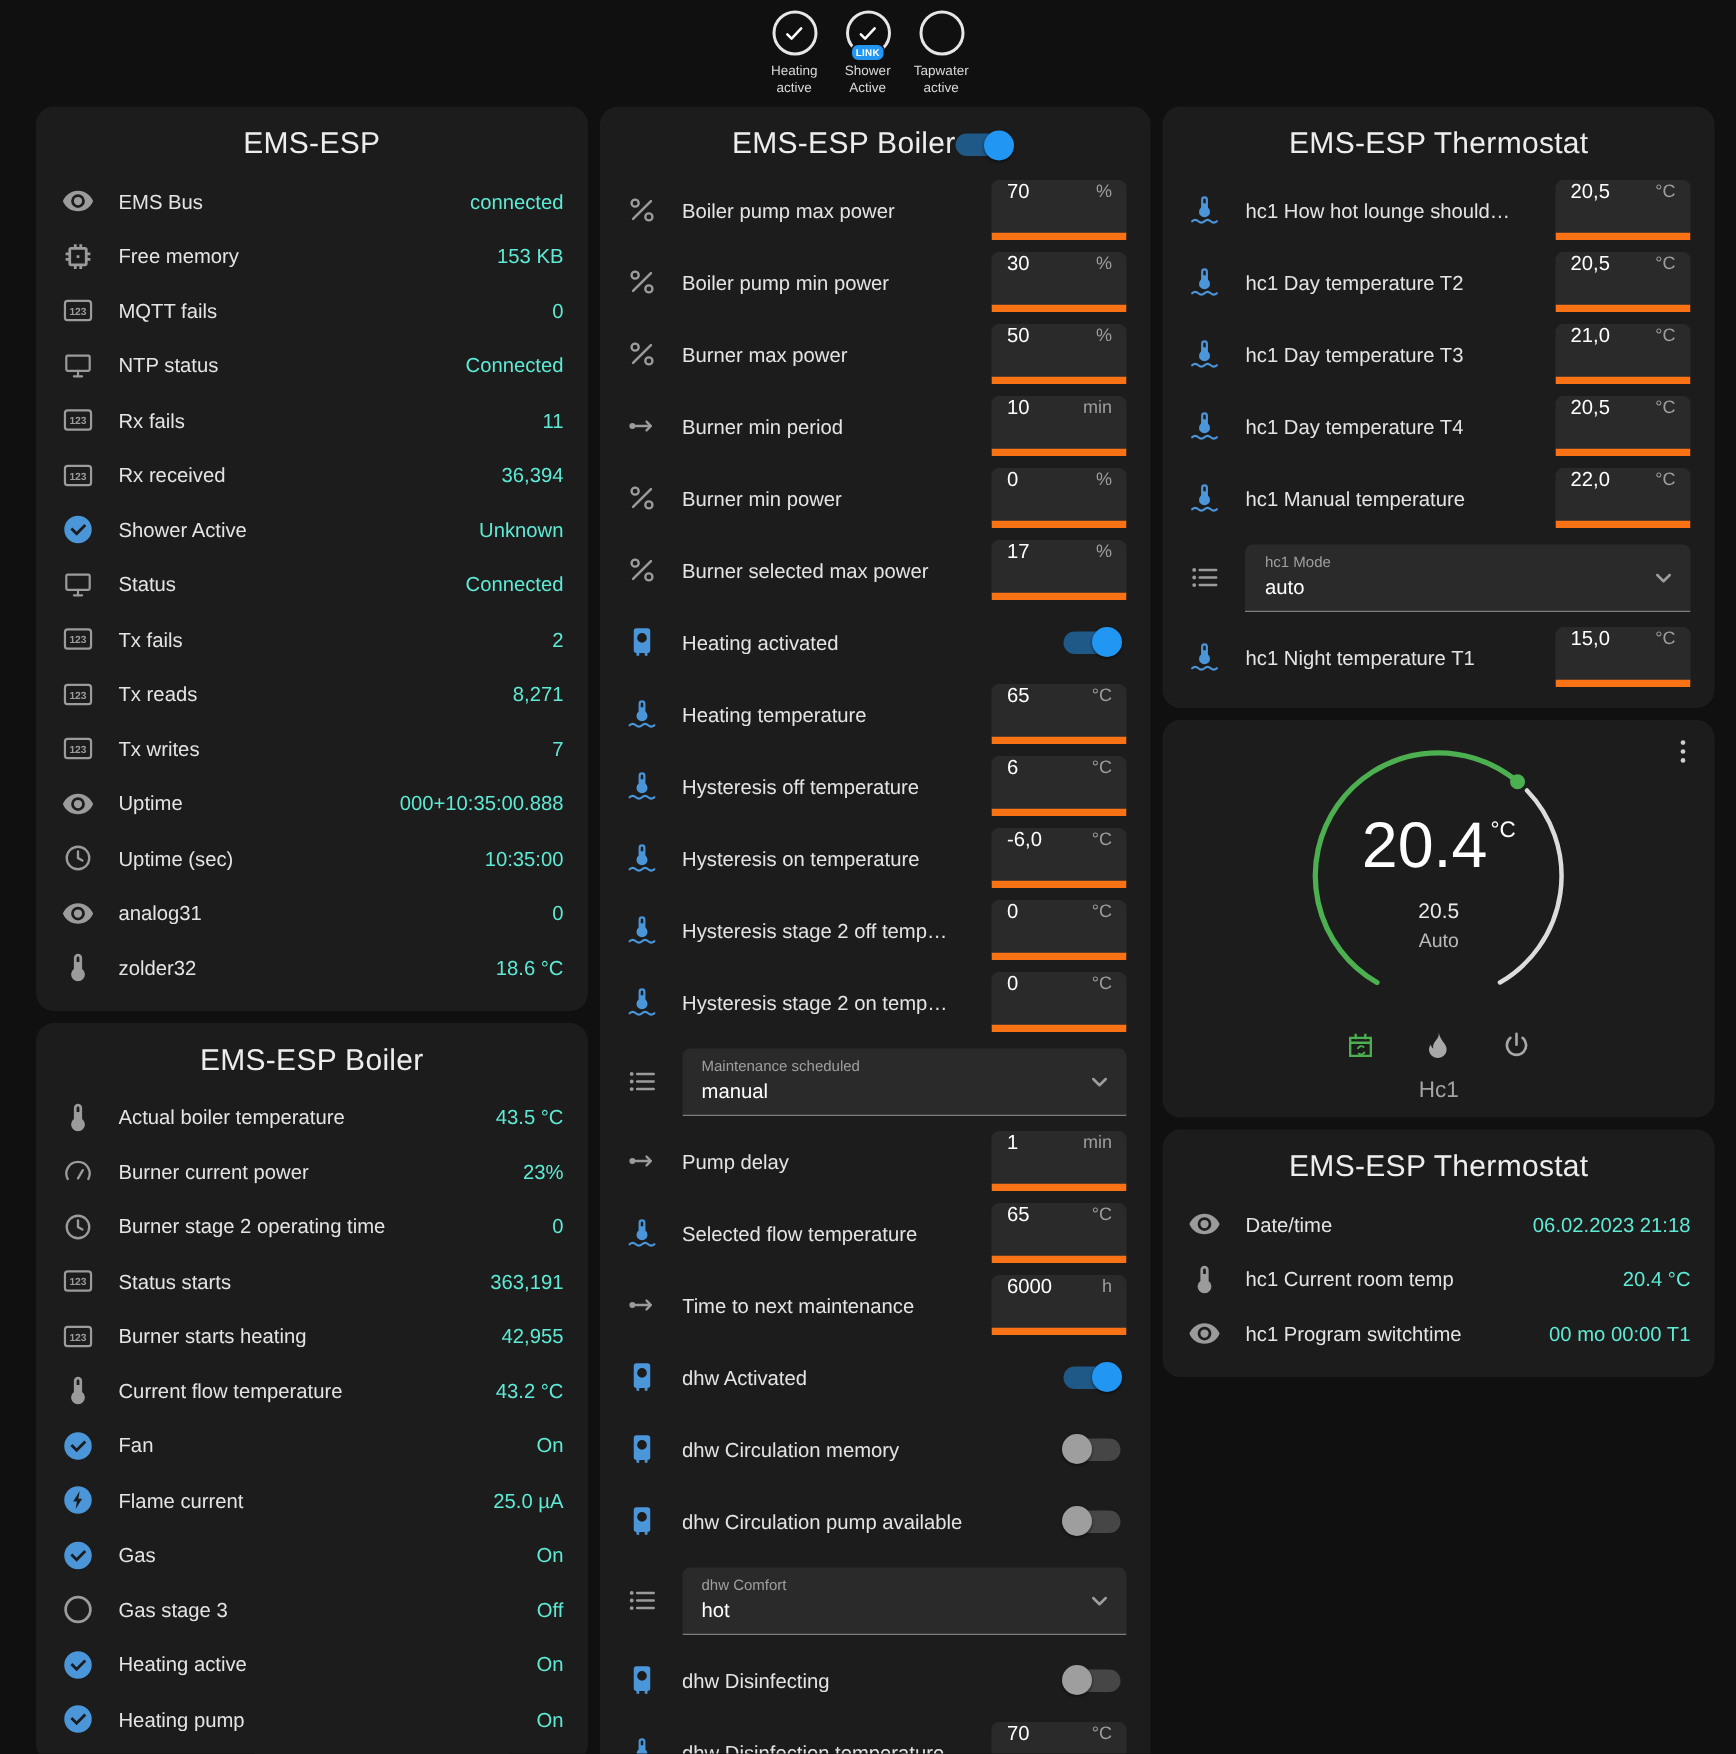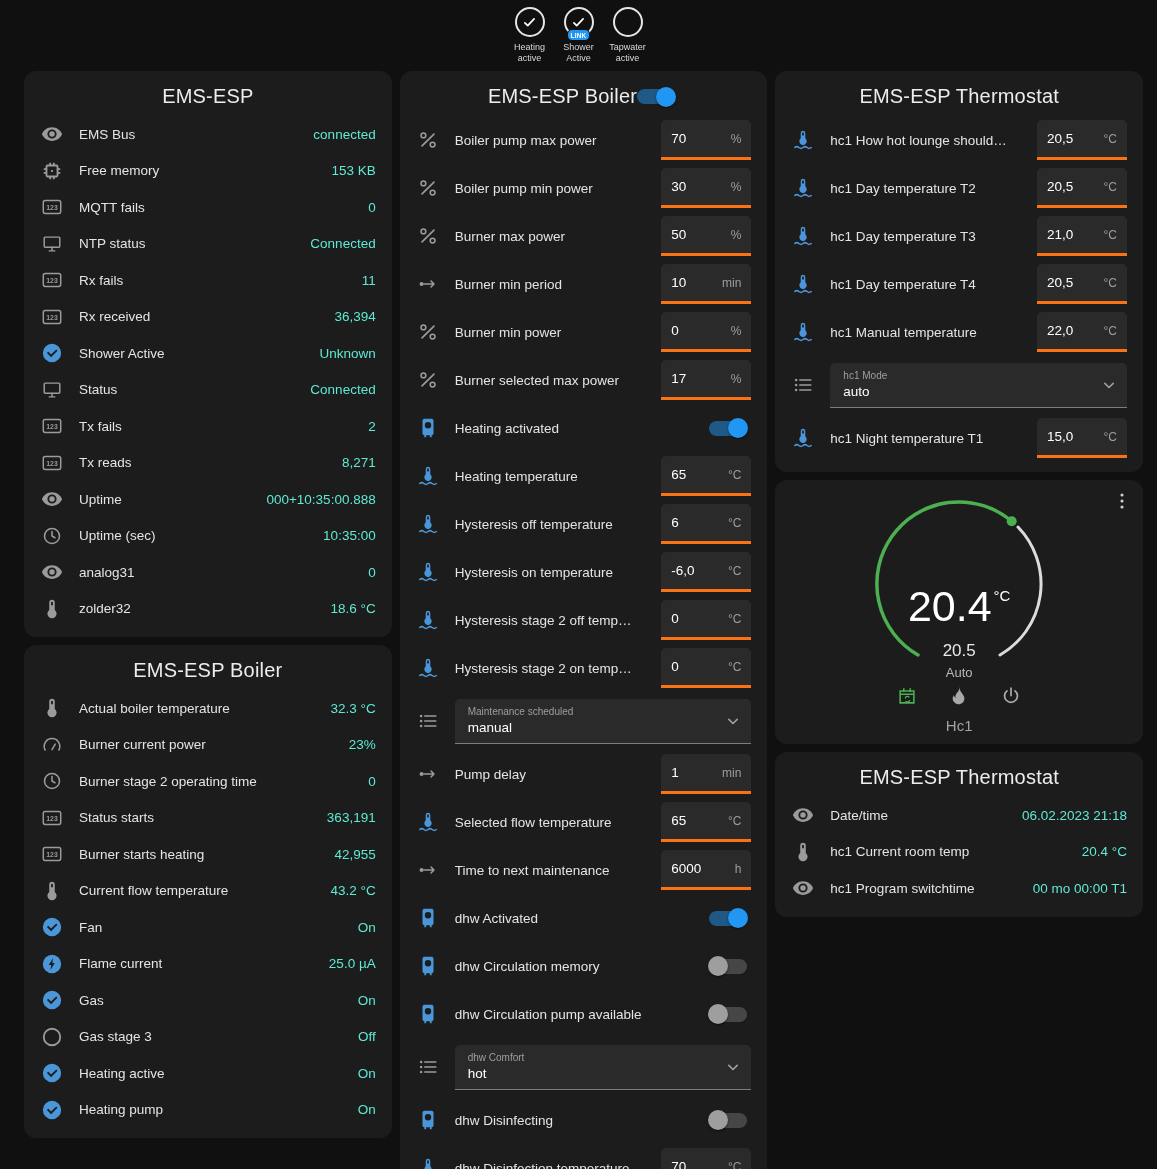--- a/index.html
+++ b/index.html
@@ -27,46 +27,46 @@
   .row.sensor{height:36.5px}
   .row.control{min-height:48px}
   .row.select-row{min-height:58px}
   .icon{width:24px;height:24px;flex:none;display:flex;align-items:center;justify-content:center}
   .icon svg{width:22px;height:22px;display:block}
   .ic-gray{color:var(--icon-gray,#9b9b9b)}
   .ic-blue{color:var(--icon-blue,#4a96d9)}
   .name{flex:1;font-size:13.5px;color:#e4e4e4;white-space:nowrap;overflow:hidden;text-overflow:ellipsis}
   .state{font-size:13.5px;color:#5eead4;white-space:nowrap}
   
-  .numbox{flex:none;width:90px;height:40px;background:var(--input-bg,#2a2a2a);border-radius:5px 5px 0 0;border-bottom:3px solid #f97316;display:flex;align-items:center;justify-content:space-between;padding:0 10px;cursor:text}
+  .numbox{flex:none;width:90px;height:40px;background:var(--input-bg,#2a2a2a);border-radius:5px 5px 0 0;border-bottom:5px solid #f97316;display:flex;justify-content:space-between;padding:0 10px;cursor:text}
   .numbox .val{font-size:13.5px;color:#fff;white-space:nowrap}
   .numbox .unit{font-size:12px;color:#9e9e9e;margin-left:6px;white-space:nowrap}
   
   .switch{flex:none;width:38px;height:15px;border-radius:8px;position:relative;margin-right:4px;cursor:pointer}
   .switch .thumb{position:absolute;top:-2.5px;width:20px;height:20px;border-radius:50%;box-shadow:0 1px 2px rgba(0,0,0,.55)}
   .switch.on{background:var(--toggle-track-on,#1e5987)}
   .switch.on .thumb{right:-1px;background:var(--accent-blue,#2196f3)}
   .switch.off{background:var(--toggle-track-off,#464646)}
   .switch.off .thumb{left:-1px;background:var(--toggle-thumb-off,#9e9e9e)}
   
   .selbox{flex:1;min-width:0;background:var(--input-bg,#2a2a2a);border-radius:5px 5px 0 0;border-bottom:1px solid #7d7d7d;padding:7px 34px 8px 13px;position:relative;cursor:pointer}
   .selbox .sel-label{font-size:10px;color:#9f9f9f}
   .selbox .sel-value{font-size:13.5px;color:#fff;margin-top:3px}
   .selbox .caret{position:absolute;right:8px;top:50%;transform:translateY(-50%);color:#9e9e9e;width:20px;height:20px}
   .selbox .caret svg{width:20px;height:20px}
   
   .gauge-card{position:relative;padding-top:8px}
   .menu-dots{position:absolute;top:10px;right:8px;width:24px;height:24px;color:#cfcfcf;cursor:pointer}
   .menu-dots svg{width:22px;height:22px}
   .dial-wrap{position:relative;width:180px;margin:6px auto 0}
-  .dial-center{position:absolute;inset:0;display:flex;flex-direction:column;align-items:center;justify-content:flex-end;text-align:center;transform:translateY(2px)}
+  .dial-center{position:absolute;inset:0;display:flex;flex-direction:column;align-items:center;justify-content:center;text-align:center;transform:translateY(2px)}
   .cur-temp{display:flex;align-items:flex-start;line-height:1;color:#fff}
   .cur-temp .cur-val{font-size:43px;font-weight:400}
   .cur-temp .cur-unit{font-size:15px;margin:3px 0 0 2px}
-  .target-temp{font-size:17px;margin-top:13px;color:#e8e8e8}
+  .target-temp{font-size:14px;margin-top:13px;color:#e8e8e8}
   .hvac-mode{font-size:13px;margin-top:4px;color:#b9b9b9}
   .mode-icons{display:flex;justify-content:center;gap:28px;margin-top:6px}
   .mode-icons .icon{cursor:pointer}
   .mi-green{color:var(--green,#4caf50)}
   .mi-gray{color:#a8a8a8}
   .gauge-name{text-align:center;font-size:15px;margin-top:9px;color:#a3a3a3}
 </style>
 </head>
 <body>
 
@@ -196,20 +196,30 @@
                 <rect x="2.5" y="5" width="19" height="14" rx="2" fill="none" stroke="currentColor" stroke-width="1.6"></rect>
                 <text x="12" y="15.2" font-size="7.5" text-anchor="middle" fill="currentColor" font-weight="bold" font-family="sans-serif">123</text>
               </svg>
             </span>
             <span class="name">Tx reads</span>
             <span class="state">8,271</span>
           </div>
           <div class="row sensor">
             <span class="icon ic-gray">
               <svg viewBox="0 0 24 24">
+                <rect x="2.5" y="5" width="19" height="14" rx="2" fill="none" stroke="currentColor" stroke-width="1.6"></rect>
+                <text x="12" y="15.2" font-size="7.5" text-anchor="middle" fill="currentColor" font-weight="bold" font-family="sans-serif">123</text>
+              </svg>
+            </span>
+            <span class="name">Tx writes</span>
+            <span class="state">7</span>
+          </div>
+          <div class="row sensor">
+            <span class="icon ic-gray">
+              <svg viewBox="0 0 24 24">
                 <path fill="currentColor" d="M12,9A3,3 0 0,0 9,12A3,3 0 0,0 12,15A3,3 0 0,0 15,12A3,3 0 0,0 12,9M12,17A5,5 0 0,1 7,12A5,5 0 0,1 12,7A5,5 0 0,1 17,12A5,5 0 0,1 12,17M12,4.5C7,4.5 2.73,7.61 1,12C2.73,16.39 7,19.5 12,19.5C17,19.5 21.27,16.39 23,12C21.27,7.61 17,4.5 12,4.5Z"></path>
               </svg>
             </span>
             <span class="name">Uptime</span>
             <span class="state">000+10:35:00.888</span>
           </div>
           <div class="row sensor">
             <span class="icon ic-gray">
               <svg viewBox="0 0 24 24">
                 <circle cx="12" cy="12" r="8.2" fill="none" stroke="currentColor" stroke-width="1.7"></circle>
@@ -244,21 +254,21 @@
           <span class="card-title">EMS-ESP Boiler</span>
         </div>
       <div class="rows" id="rows-boiler-sensors">
           <div class="row sensor">
             <span class="icon ic-gray">
               <svg viewBox="0 0 24 24">
                 <path fill="currentColor" d="M15 13V5A3 3 0 0 0 9 5V13A5 5 0 1 0 15 13M12 4A1 1 0 0 1 13 5V8H11V5A1 1 0 0 1 12 4Z"></path>
               </svg>
             </span>
             <span class="name">Actual boiler temperature</span>
-            <span class="state">32.3 °C</span>
+            <span class="state">43.5 °C</span>
           </div>
           <div class="row sensor">
             <span class="icon ic-gray">
               <svg viewBox="0 0 24 24">
                 <path d="M4.5 17.5a8.5 8.5 0 1 1 15 0" fill="none" stroke="currentColor" stroke-width="1.7" stroke-linecap="round"></path>
                 <path d="M12 17l3.5-6" stroke="currentColor" stroke-width="1.7" stroke-linecap="round"></path>
               </svg>
             </span>
             <span class="name">Burner current power</span>
             <span class="state">23%</span>

